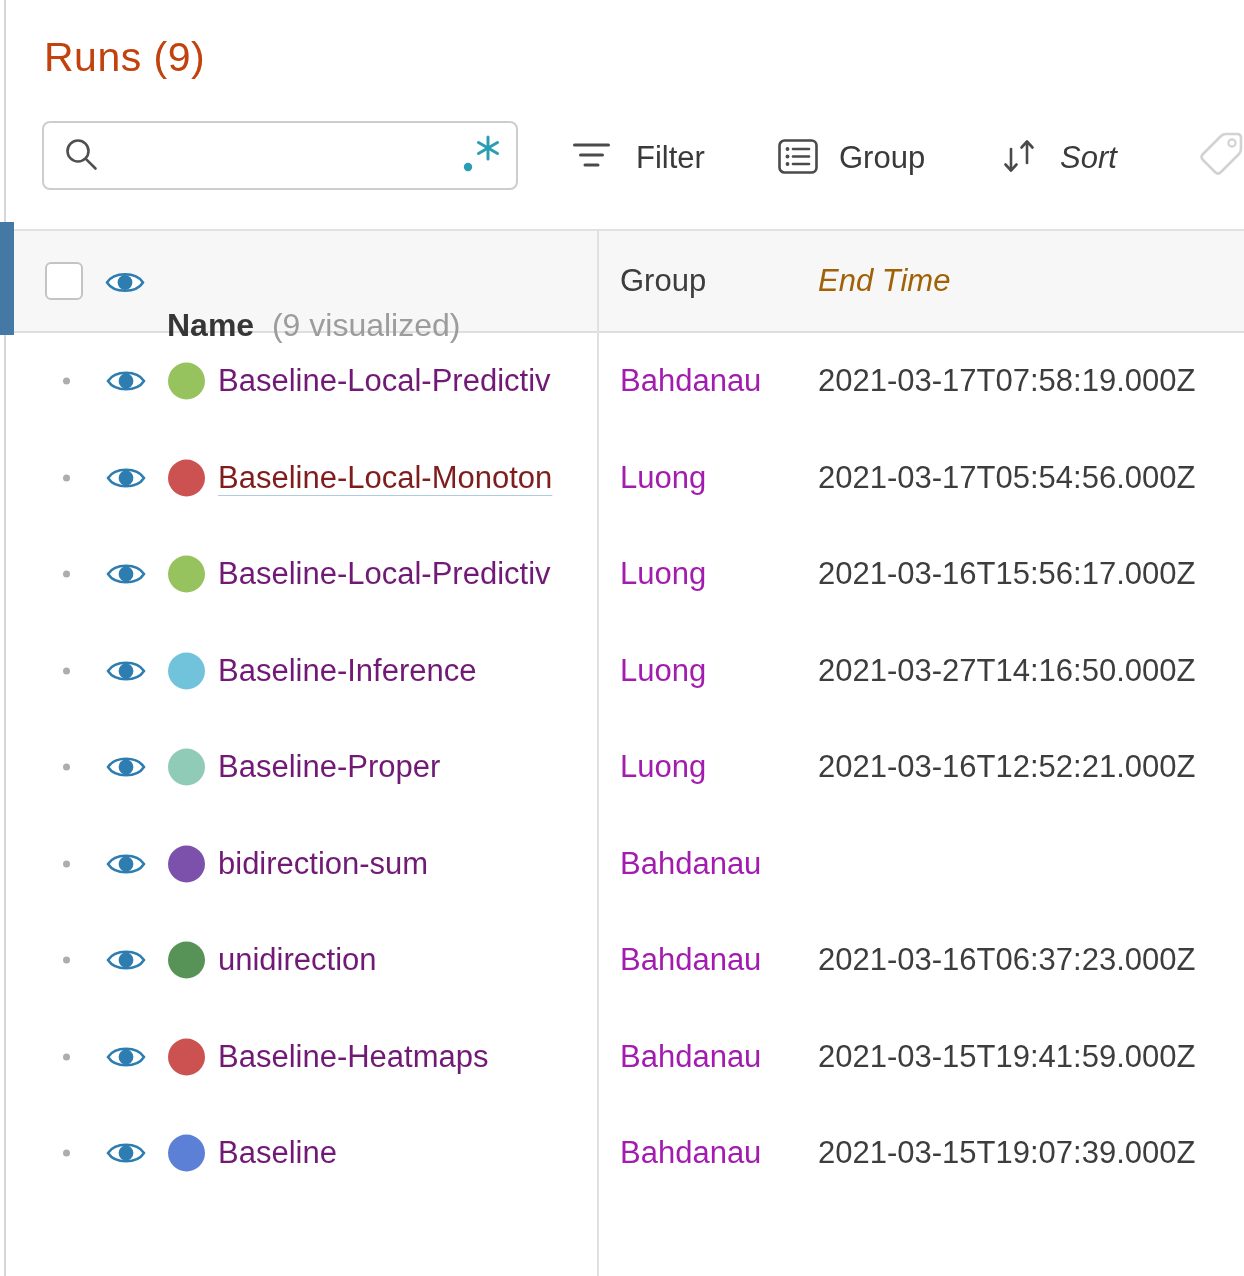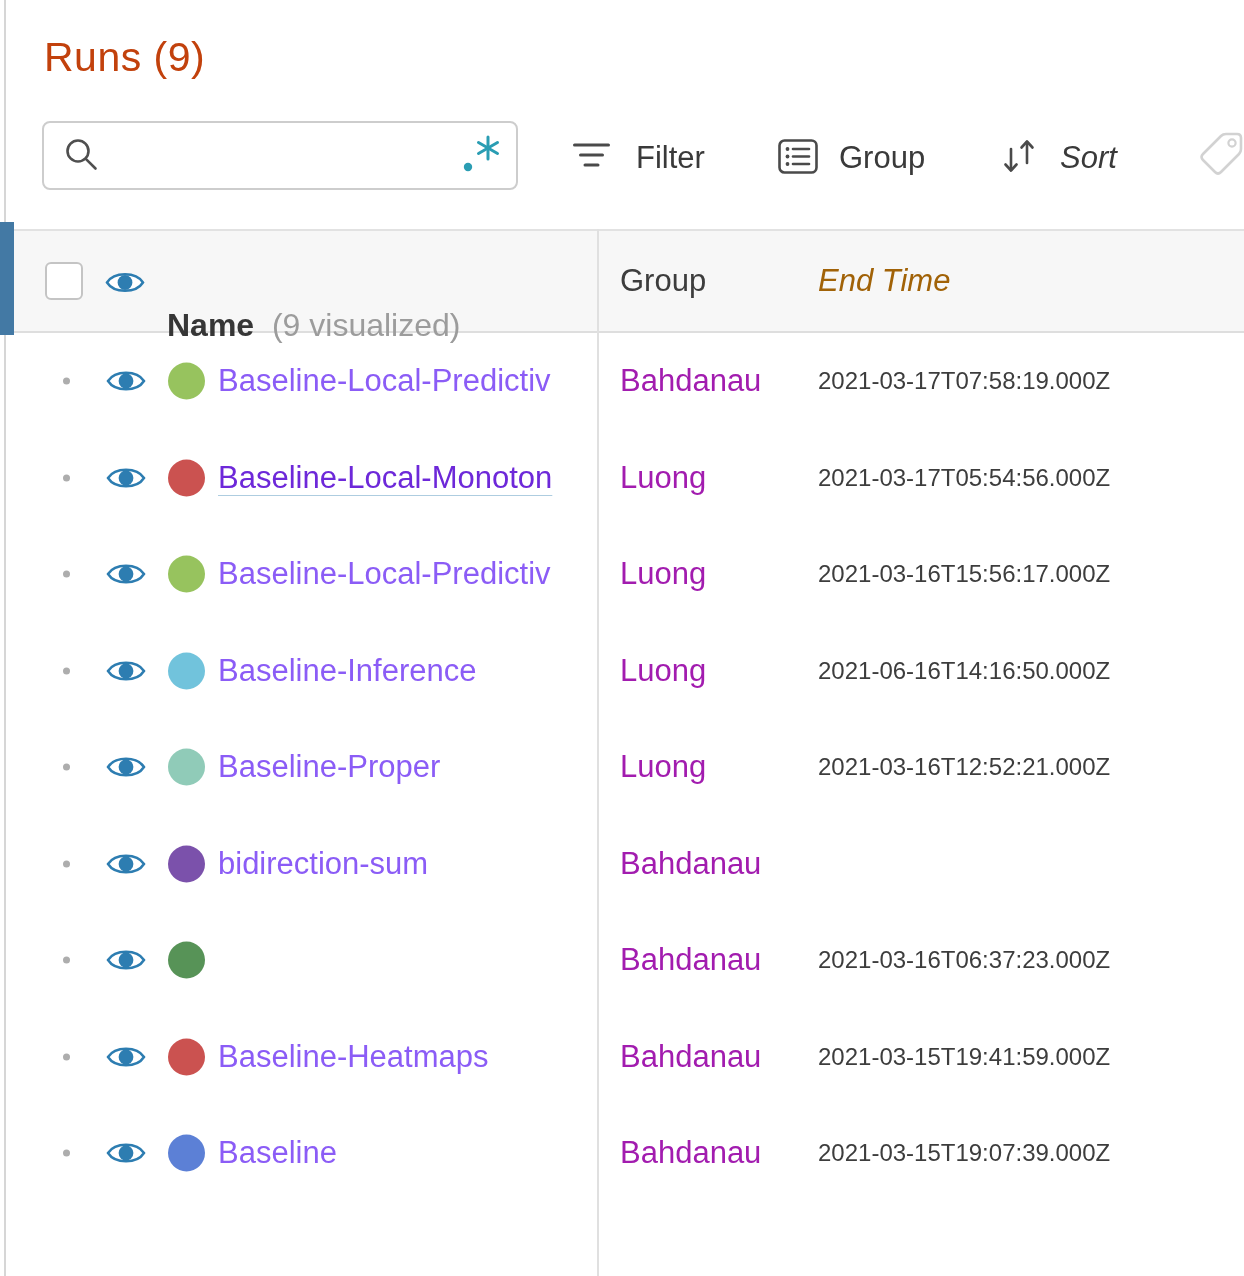--- a/index.html
+++ b/index.html
@@ -47,27 +47,27 @@
   
   .rows { position:absolute; left:0; top:333px; width:1244px; }
   .row { position:relative; width:1244px; height:96.5px; }
   .drag-dot { position:absolute; left:63px; top:50%; transform:translateY(-50%);
     width:7px; height:7px; border-radius:50%; background:#adadad; cursor:grab; }
   .eye-wrap { display:flex; }
   .row .eye-wrap { position:absolute; left:106px; top:50%; transform:translateY(-50%); cursor:pointer; }
   .run-dot { position:absolute; left:168px; top:50%; transform:translateY(-50%);
     width:37px; height:37px; border-radius:50%; background:#999; }
   .run-name { position:absolute; left:218px; top:50%; transform:translateY(-50%);
-    width:374px; overflow:hidden; white-space:nowrap; font-size:31px; color:#8b5cf6; cursor:pointer; }
-  .run-name.hover-link { color:#6d28d9; text-decoration:underline;
+    width:374px; overflow:hidden; white-space:nowrap; font-size:31px; color:#701a75; cursor:pointer; }
+  .run-name.hover-link { color:#7f1d1d; text-decoration:underline;
     text-decoration-color:#aecde0; text-decoration-thickness:2px; text-underline-offset:7px; }
   .cell-group { position:absolute; left:620px; top:50%; transform:translateY(-50%);
     font-size:31px; color:#a21caf; white-space:nowrap; }
   .cell-time { position:absolute; left:818px; top:50%; transform:translateY(-50%);
-    font-size:24px; color:#3d3d3d; white-space:nowrap; }
+    font-size:31px; color:#3d3d3d; white-space:nowrap; }
 </style>
 </head>
 <body>
 
 <div class="left-border"></div>
 <div class="blue-bar"></div>
 
 <div class="page-title">Runs (9)</div>
 
 <div class="search-box">
@@ -198,21 +198,21 @@
     <span class="drag-dot"></span>
     <span class="eye-wrap">
         <svg width="40" height="29" viewBox="0 0 40 29" fill="none">
           <path d="M2 14.5 C9 3.5 31 3.5 38 14.5 C31 25.5 9 25.5 2 14.5 Z" stroke="#2d7db1" stroke-width="2.5" fill="#fff"></path>
           <circle cx="20" cy="14.5" r="7.4" fill="#2d7db1"></circle>
         </svg>
       </span>
     <span class="run-dot" style="background-color: rgb(113, 195, 220);"></span>
     <span class="run-name">Baseline-Inference</span>
     <span class="cell-group">Luong</span>
-    <span class="cell-time">2021-06-16T14:16:50.000Z</span>
+    <span class="cell-time">2021-03-27T14:16:50.000Z</span>
   </div>
   <div class="row">
     <span class="drag-dot"></span>
     <span class="eye-wrap">
         <svg width="40" height="29" viewBox="0 0 40 29" fill="none">
           <path d="M2 14.5 C9 3.5 31 3.5 38 14.5 C31 25.5 9 25.5 2 14.5 Z" stroke="#2d7db1" stroke-width="2.5" fill="#fff"></path>
           <circle cx="20" cy="14.5" r="7.4" fill="#2d7db1"></circle>
         </svg>
       </span>
     <span class="run-dot" style="background-color: rgb(144, 203, 184);"></span>
@@ -234,20 +234,21 @@
   </div>
   <div class="row">
     <span class="drag-dot"></span>
     <span class="eye-wrap">
         <svg width="40" height="29" viewBox="0 0 40 29" fill="none">
           <path d="M2 14.5 C9 3.5 31 3.5 38 14.5 C31 25.5 9 25.5 2 14.5 Z" stroke="#2d7db1" stroke-width="2.5" fill="#fff"></path>
           <circle cx="20" cy="14.5" r="7.4" fill="#2d7db1"></circle>
         </svg>
       </span>
     <span class="run-dot" style="background-color: rgb(87, 147, 87);"></span>
+    <span class="run-name">unidirection</span>
     <span class="cell-group">Bahdanau</span>
     <span class="cell-time">2021-03-16T06:37:23.000Z</span>
   </div>
   <div class="row">
     <span class="drag-dot"></span>
     <span class="eye-wrap">
         <svg width="40" height="29" viewBox="0 0 40 29" fill="none">
           <path d="M2 14.5 C9 3.5 31 3.5 38 14.5 C31 25.5 9 25.5 2 14.5 Z" stroke="#2d7db1" stroke-width="2.5" fill="#fff"></path>
           <circle cx="20" cy="14.5" r="7.4" fill="#2d7db1"></circle>
         </svg>

